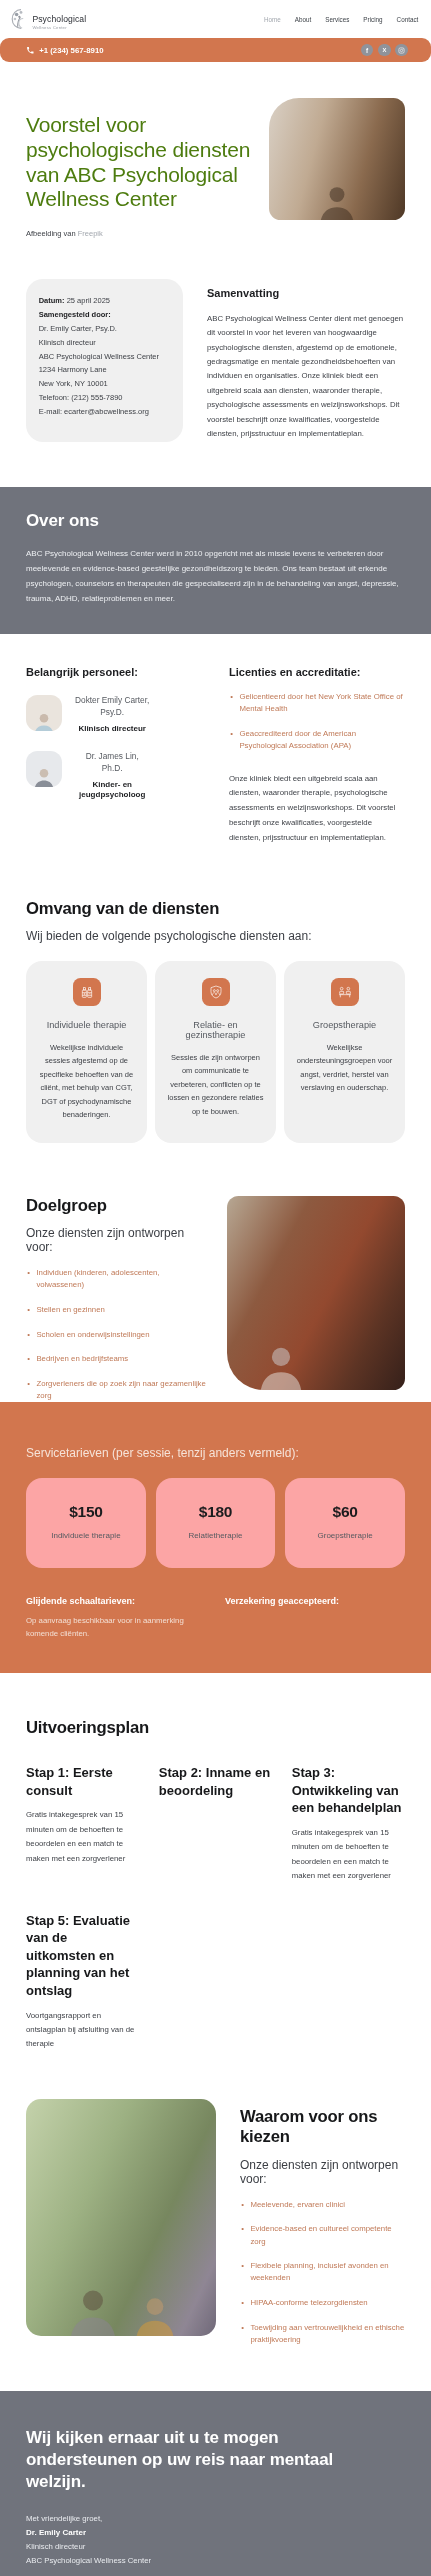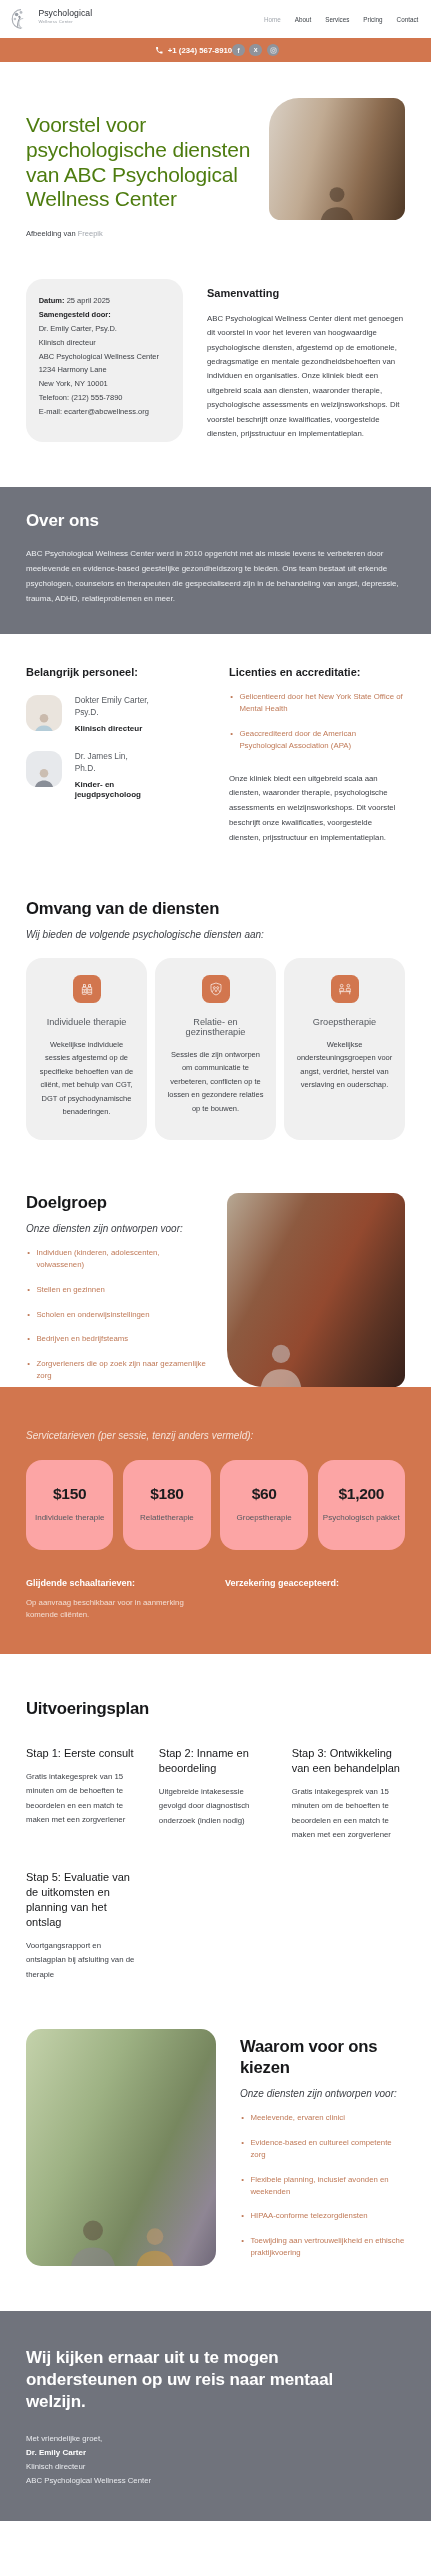--- a/index.html
+++ b/index.html
@@ -11,29 +11,29 @@
     --body:#3f4248;
     --muted:#9aa0a8;
   }
   *{box-sizing:border-box;margin:0;padding:0;}
   html,body{background:#fff;}
   body{width:431px;font-family:"Liberation Sans",sans-serif;color:var(--body);}
   .container{padding-left:26px;padding-right:26px;}
 
   
   .site-header{display:flex;justify-content:space-between;align-items:center;padding:7.5px 12.7px 7.5px 10.4px;height:38px;}
-  .logo{display:flex;align-items:flex-start;gap:6px;}
+  .logo{display:flex;align-items:flex-end;gap:0;}
   .logo-text .l1{font-size:8.6px;font-weight:500;color:#2b2e34;letter-spacing:0.1px;}
   .logo-text .l2{font-size:4.3px;color:#9ba0a7;margin-top:1.2px;letter-spacing:0.2px;}
   .nav{display:flex;gap:14px;font-size:6.3px;}
   .nav a{text-decoration:none;color:#3d4248;font-weight:500;}
   .nav a.current{color:#a2a7ae;}
 
   
-  .topbar{background:var(--orange);height:24px;display:flex;align-items:center;justify-content:center;padding:0 23px 0 26px;}
+  .topbar{background:var(--orange);height:24px;display:flex;align-items:center;justify-content:space-between;padding:0 23px 0 26px;border-radius:9px;}
   .phone{display:flex;align-items:center;gap:4.6px;color:#fff;font-weight:bold;font-size:7.8px;}
   .socials{display:flex;gap:4.6px;}
   .social{width:12.7px;height:12.7px;border-radius:50%;background:#8f939b;color:#fff;display:flex;align-items:center;justify-content:center;font-size:6.3px;font-weight:bold;}
 
   
   .hero{display:flex;gap:16px;padding-top:36px;}
   .hero-left{width:227px;flex:none;padding-top:15px;}
   .hero-title{font-size:21px;line-height:1.18;font-weight:500;color:#4d7c0f;letter-spacing:-0.2px;}
   .credit{margin-top:17px;font-size:7.5px;color:#3f4248;}
   .credit .link{color:#a2a7ae;}
@@ -53,33 +53,33 @@
   
   .banner{background:var(--slate);color:#fff;margin-top:45px;padding:24px 26px 28px;}
   .banner h2{font-size:17px;font-weight:bold;letter-spacing:-0.1px;}
   .banner p{margin-top:15px;font-size:8px;line-height:1.9;color:#eef0f3;}
 
   
   .two-col{display:flex;gap:30px;margin-top:32px;}
   .staff-col{width:173px;flex:none;}
   .staff-item{display:flex;gap:12.7px;margin-top:17px;}
   .staff-photo{width:36px;height:36px;flex:none;border-radius:11.5px;background:#e9e6e2;position:relative;overflow:hidden;}
-  .staff-meta{width:75px;}
+  .staff-meta{width:75px;text-align:center;}
   .staff-name{font-size:8.3px;color:#565a60;line-height:1.4;}
   .staff-role{margin-top:5.2px;font-weight:bold;font-size:8px;color:#1d1e21;line-height:1.3;}
   .lic-col{flex:1;}
   ul.orange{list-style:none;margin-top:5.8px;}
   ul.orange li{position:relative;padding-left:10.4px;font-size:7.8px;line-height:1.55;color:var(--orange-text);margin-top:12.7px;}
   ul.orange li::before{content:"•";position:absolute;left:1.2px;color:var(--orange-text);}
   .lic-col p{margin-top:19.6px;font-size:7.8px;line-height:1.9;}
 
   
   .section{margin-top:53px;}
   .h2{font-size:16.7px;font-weight:bold;color:var(--ink);letter-spacing:-0.2px;}
-  .sub{margin-top:10.4px;font-size:10px;color:#3c3f45;font-style:italic;}
+  .sub{margin-top:10.4px;font-size:12px;color:#3c3f45;}
   .cards3{display:flex;gap:8px;margin-top:18.4px;}
   .svc-card{flex:1;background:var(--card);border-radius:16px;padding:17px 11.5px 21px;text-align:center;}
   .icon-tile{width:28px;height:28px;border-radius:7.5px;background:var(--orange);margin:0 auto;display:flex;align-items:center;justify-content:center;}
   .svc-title{margin-top:14px;font-size:9.2px;color:#565a60;}
   .svc-body{margin-top:10.4px;font-size:7.5px;line-height:1.8;color:#3c3f45;}
 
   
   .aud-row{display:flex;gap:18.4px;margin-top:53px;}
   .aud-left{width:183px;flex:none;}
   .aud-photo{flex:1;height:194px;border-radius:11.5px 11.5px 11.5px 37px;
@@ -94,21 +94,21 @@
   .price{font-size:15.5px;font-weight:bold;color:#1b1c1e;letter-spacing:-0.3px;}
   .price-label{margin-top:10.4px;font-size:8px;color:#565a60;}
   .pricing-cols{display:flex;gap:32px;margin-top:28px;}
   .pricing-cols .c1{width:167px;flex:none;}
   .pricing-cols .c2{flex:1;}
   .pc-title{font-size:9px;font-weight:bold;color:#fff;}
   .pc-body{margin-top:8.6px;font-size:7.8px;line-height:1.65;color:#f3dfd4;}
 
   
   .steps{display:grid;grid-template-columns:1fr 1fr 1fr;column-gap:19.6px;row-gap:28px;margin-top:26.5px;}
-  .step-title{font-size:11px;font-weight:normal;color:var(--ink);line-height:1.35;}
+  .step-title{font-size:13px;font-weight:bold;color:var(--ink);line-height:1.35;}
   .step-body{margin-top:9.2px;font-size:7.8px;line-height:1.85;}
 
   
   .why-row{display:flex;gap:24px;margin-top:47px;}
   .why-photo{width:190px;flex:none;height:237px;border-radius:15px;
     background:linear-gradient(115deg,#c4d2ab 0%,#9db183 35%,#77875f 65%,#8f8694 88%,#6f6878 100%);}
   .why-right{flex:1;padding-top:8px;}
   .why-right .h2{line-height:1.22;}
 
   
@@ -344,24 +344,20 @@
       <div class="price-label">Individuele therapie</div>
     </div>
     <div class="price-card">
       <div class="price">$180</div>
       <div class="price-label">Relatietherapie</div>
     </div>
     <div class="price-card">
       <div class="price">$60</div>
       <div class="price-label">Groepstherapie</div>
     </div>
-    <div class="price-card">
-      <div class="price">$1,200</div>
-      <div class="price-label">Psychologisch pakket</div>
-    </div>
   </div>
 
   <div class="pricing-cols">
     <div class="c1">
       <div class="pc-title">Glijdende schaaltarieven:</div>
       <p class="pc-body">Op aanvraag beschikbaar voor in aanmerking komende cliënten.</p>
     </div>
     <div class="c2">
       <div class="pc-title">Verzekering geaccepteerd:</div>
     </div>
@@ -370,21 +366,20 @@
 
 <section class="container section" style="margin-top:45px;">
   <h2 class="h2">Uitvoeringsplan</h2>
   <div class="steps">
     <div>
       <div class="step-title">Stap 1: Eerste consult</div>
       <div class="step-body">Gratis intakegesprek van 15 minuten om de behoeften te beoordelen en een match te maken met een zorgverlener</div>
     </div>
     <div>
       <div class="step-title">Stap 2: Inname en beoordeling</div>
-      <div class="step-body">Uitgebreide intakesessie gevolgd door diagnostisch onderzoek (indien nodig)</div>
     </div>
     <div>
       <div class="step-title">Stap 3: Ontwikkeling van een behandelplan</div>
       <div class="step-body">Gratis intakegesprek van 15 minuten om de behoeften te beoordelen en een match te maken met een zorgverlener</div>
     </div>
     <div>
       <div class="step-title">Stap 5: Evaluatie van de uitkomsten en planning van het ontslag</div>
       <div class="step-body">Voortgangsrapport en ontslagplan bij afsluiting van de therapie</div>
     </div>
   </div>

